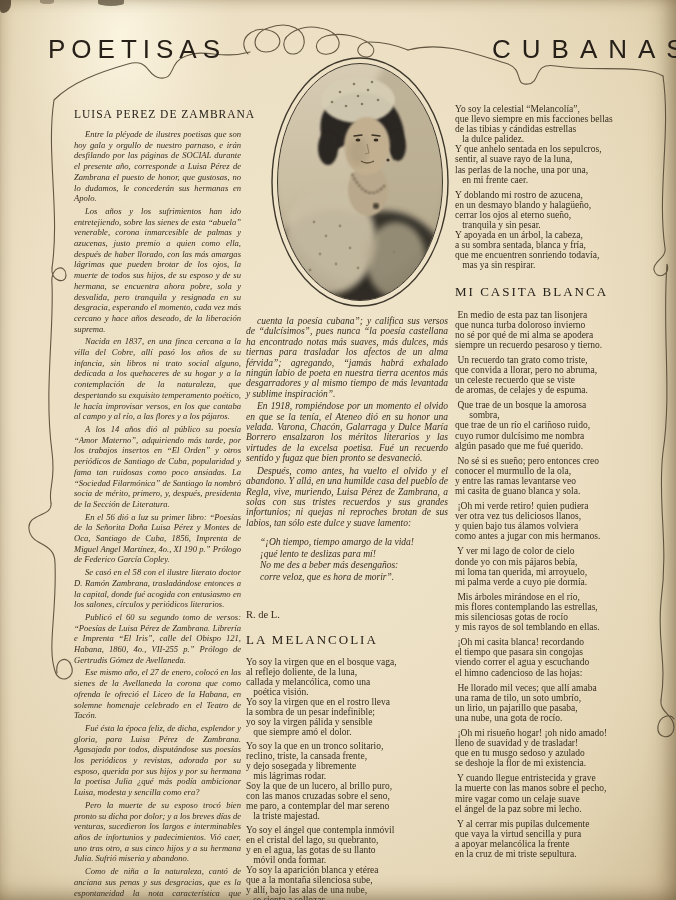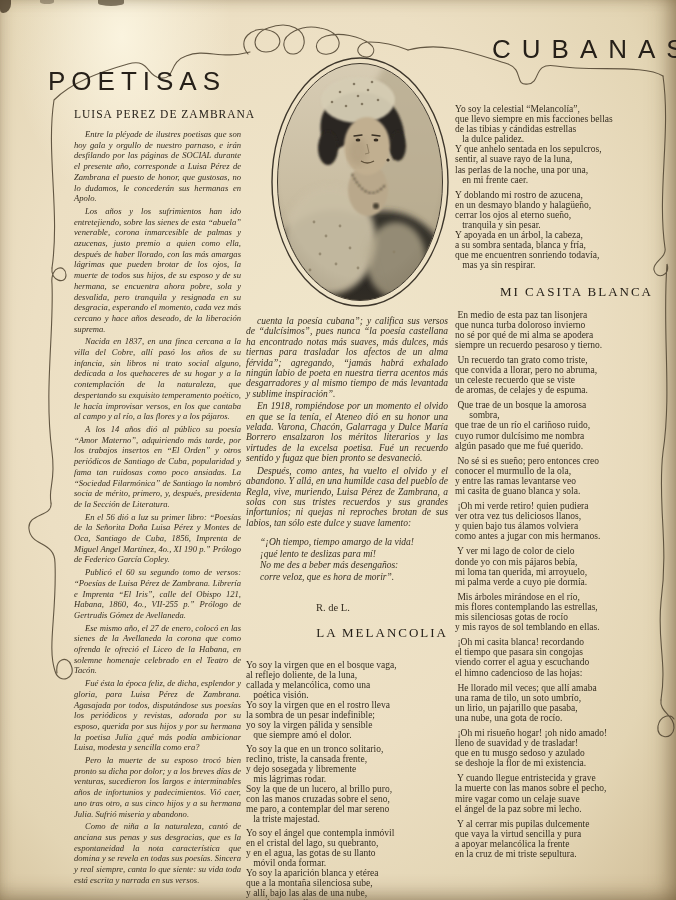--- a/index.html
+++ b/index.html
@@ -20,50 +20,50 @@
   .blot{position:absolute;background:#473a27;opacity:.8;}
   .blot.b1{left:0;top:0;width:11px;height:13px;border-radius:0 0 90% 40%;}
   .blot.b2{left:98px;top:0;width:26px;height:6px;border-radius:0 0 60% 60%;opacity:.65;}
   .blot.b3{left:40px;top:0;width:14px;height:4px;border-radius:0 0 50% 50%;opacity:.4;}
 
   .mag-title{
     position:absolute;top:34px;
     font-family:"Liberation Sans","DejaVu Sans",sans-serif;
     font-size:26px;font-weight:400;color:#262019;white-space:nowrap;
   }
-  .mag-title.left{left:48px;letter-spacing:6px;margin-top:32px;}
+  .mag-title.left{left:48px;letter-spacing:6px;}
   .mag-title.right{left:452px;letter-spacing:11px;margin-left:40px;}
 
   .deco{position:absolute;left:0;top:0;pointer-events:none;}
 
   .portrait{position:absolute;left:266px;top:54px;}
 
   .col{position:absolute;text-align:justify;}
   .col-left{left:74px;top:108px;width:167px;}
   .col-mid{left:246px;top:316px;width:202px;font-family:Liberation Serif, serif;}
   .col-right{left:455px;top:104px;width:198px;text-align:left;}
 
   .art-heading{
     font-size:11.5px;letter-spacing:1px;color:#26211a;
     margin:0 0 9px 0;white-space:nowrap;font-weight:400;
   }
   .poem-heading{
-    font-size:13px;letter-spacing:2px;text-align:right;color:#26211a;
+    font-size:13px;letter-spacing:2px;text-align:left;color:#26211a;
     font-weight:400;white-space:nowrap;
   }
-  .poem-heading.mid{margin:12px 0 19px 0;}
+  .poem-heading.mid{margin:12px 0 9px 0;}
   .poem-heading.right{margin:13px 0 10px 0;}
 
   .bio-par{font-style:italic;text-indent:11px;margin:0 0 2px 0;}
   .col-left .bio-par{font-size:8.6px;line-height:10.7px;}
   .col-mid .bio-par{font-size:9.5px;line-height:10.4px;}
 
   .quote-block{margin:9px 0 0 14px;text-align:left;}
   .quote-line{font-style:italic;font-size:9.5px;line-height:11.6px;white-space:pre;}
-  .signature{font-size:10.5px;text-align:center;padding-right:28px;margin-top:18px;font-style:normal;}
+  .signature{font-size:10.5px;text-align:left;padding-right:28px;margin-top:25px;font-style:normal;}
 
   .poem-line{font-size:9.5px;line-height:10.1px;white-space:pre;text-align:left;}
   .col-mid .poem-line{line-height:10.0px;}
   .poem-line.gap{height:5px;}
   .col-mid .poem-line.gap{height:4px;}
 </style>
 </head>
 <body>
 
 <div class="page">
@@ -173,20 +173,21 @@
   </svg>
 
   <div class="col col-left">
     <div class="art-heading">LUISA PEREZ DE ZAMBRANA</div>
     <div>
         <div class="bio-par">Entre la pléyade de ilustres poetisas que son hoy gala y orgullo de nuestro parnaso, e irán desfilando por las páginas de SOCIAL durante el presente año, corresponde a Luisa Pérez de Zambrana el puesto de honor, que gustosas, no lo dudamos, le concederán sus hermanas en Apolo.</div>
         <div class="bio-par">Los años y los sufrimientos han ido entretejiendo, sobre las sienes de esta “abuela” venerable, corona inmarcesible de palmas y azucenas, justo premio a quien como ella, después de haber llorado, con las más amargas lágrimas que pueden brotar de los ojos, la muerte de todos sus hijos, de su esposo y de su hermana, se encuentra ahora pobre, sola y desvalida, pero tranquila y resignada en su desgracia, esperando el momento, cada vez más cercano y hace años deseado, de la liberación suprema.</div>
         <div class="bio-par">Nacida en 1837, en una finca cercana a la villa del Cobre, allí pasó los años de su infancia, sin libros ni trato social alguno, dedicada a los quehaceres de su hogar y a la contemplación de la naturaleza, que despertando su exquisito temperamento poético, le hacía improvisar versos, en los que cantaba al campo y al río, a las flores y a los pájaros.</div>
         <div class="bio-par">A los 14 años dió al público su poesía “Amor Materno”, adquiriendo más tarde, por los trabajos insertos en “El Orden” y otros periódicos de Santiago de Cuba, popularidad y fama tan ruidosas como poco ansiadas. La “Sociedad Filarmónica” de Santiago la nombró socia de mérito, primero, y, después, presidenta de la Sección de Literatura.</div>
         <div class="bio-par">En el 56 dió a luz su primer libro: “Poesías de la Señorita Doña Luisa Pérez y Montes de Oca, Santiago de Cuba, 1856, Imprenta de Miguel Angel Martínez, 4o., XI 190 p.” Prólogo de Federico García Copley.</div>
+        <div class="bio-par">Se casó en el 58 con el ilustre literato doctor D. Ramón Zambrana, trasladándose entonces a la capital, donde fué acogida con entusiasmo en los salones, círculos y periódicos literarios.</div>
         <div class="bio-par">Publicó el 60 su segundo tomo de versos: “Poesías de Luisa Pérez de Zambrana. Librería e Imprenta “El Iris”, calle del Obispo 121, Habana, 1860, 4o., VII-255 p.” Prólogo de Gertrudis Gómez de Avellaneda.</div>
         <div class="bio-par">Ese mismo año, el 27 de enero, colocó en las sienes de la Avellaneda la corona que como ofrenda le ofreció el Liceo de la Habana, en solemne homenaje celebrado en el Teatro de Tacón.</div>
         <div class="bio-par">Fué ésta la época feliz, de dicha, esplendor y gloria, para Luisa Pérez de Zambrana. Agasajada por todos, disputándose sus poesías los periódicos y revistas, adorada por su esposo, querida por sus hijos y por su hermana la poetisa Julia ¿qué más podía ambicionar Luisa, modesta y sencilla como era?</div>
         <div class="bio-par">Pero la muerte de su esposo trocó bien pronto su dicha por dolor; y a los breves días de venturas, sucedieron los largos e interminables años de infortunios y padecimientos. Vió caer, uno tras otro, a sus cinco hijos y a su hermana Julia. Sufrió miseria y abandono.</div>
         <div class="bio-par">Como de niña a la naturaleza, cantó de anciana sus penas y sus desgracias, que es la espontaneidad la nota característica que domina y se revela en todas sus poesías. Sincera y real siempre, canta lo que siente: su vida toda está escrita y narrada en sus versos.</div>
       </div>
   </div>
 
   <div class="col col-mid">
     <div>

